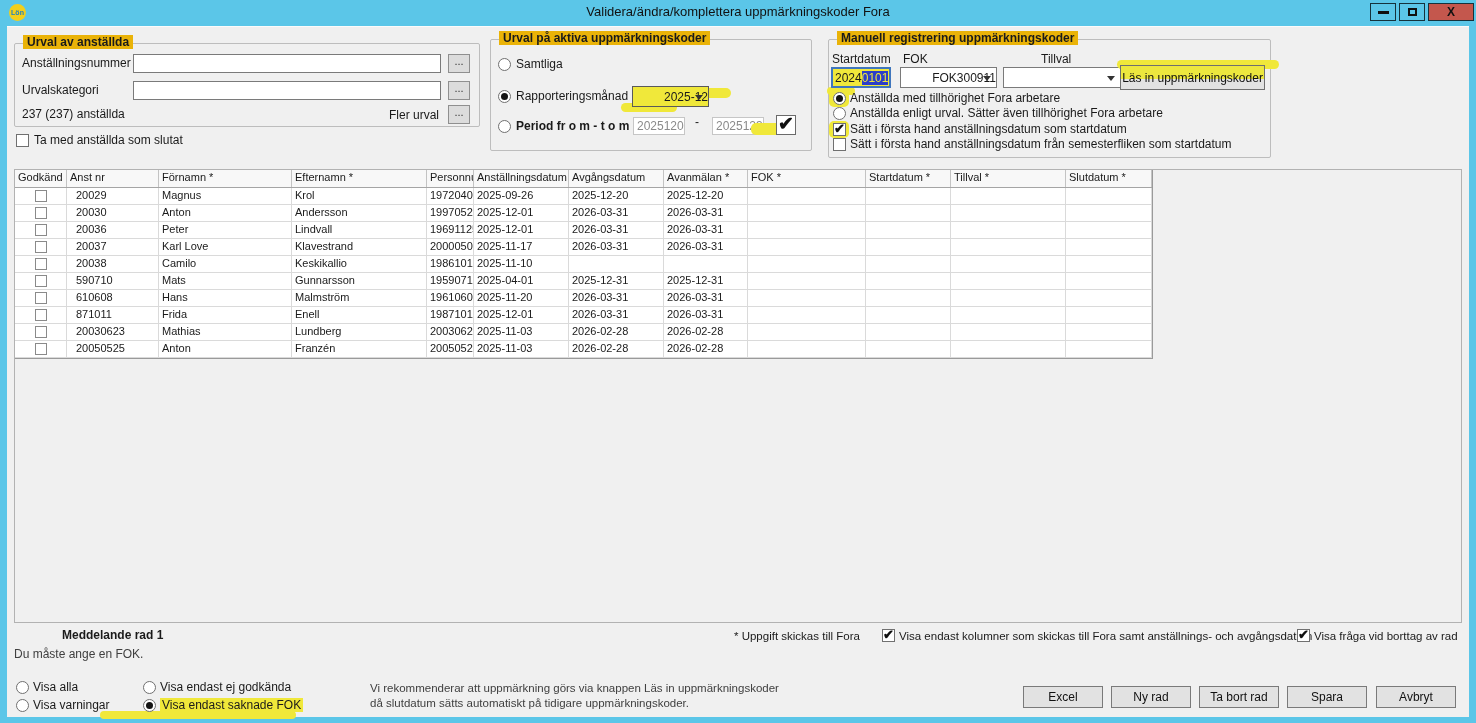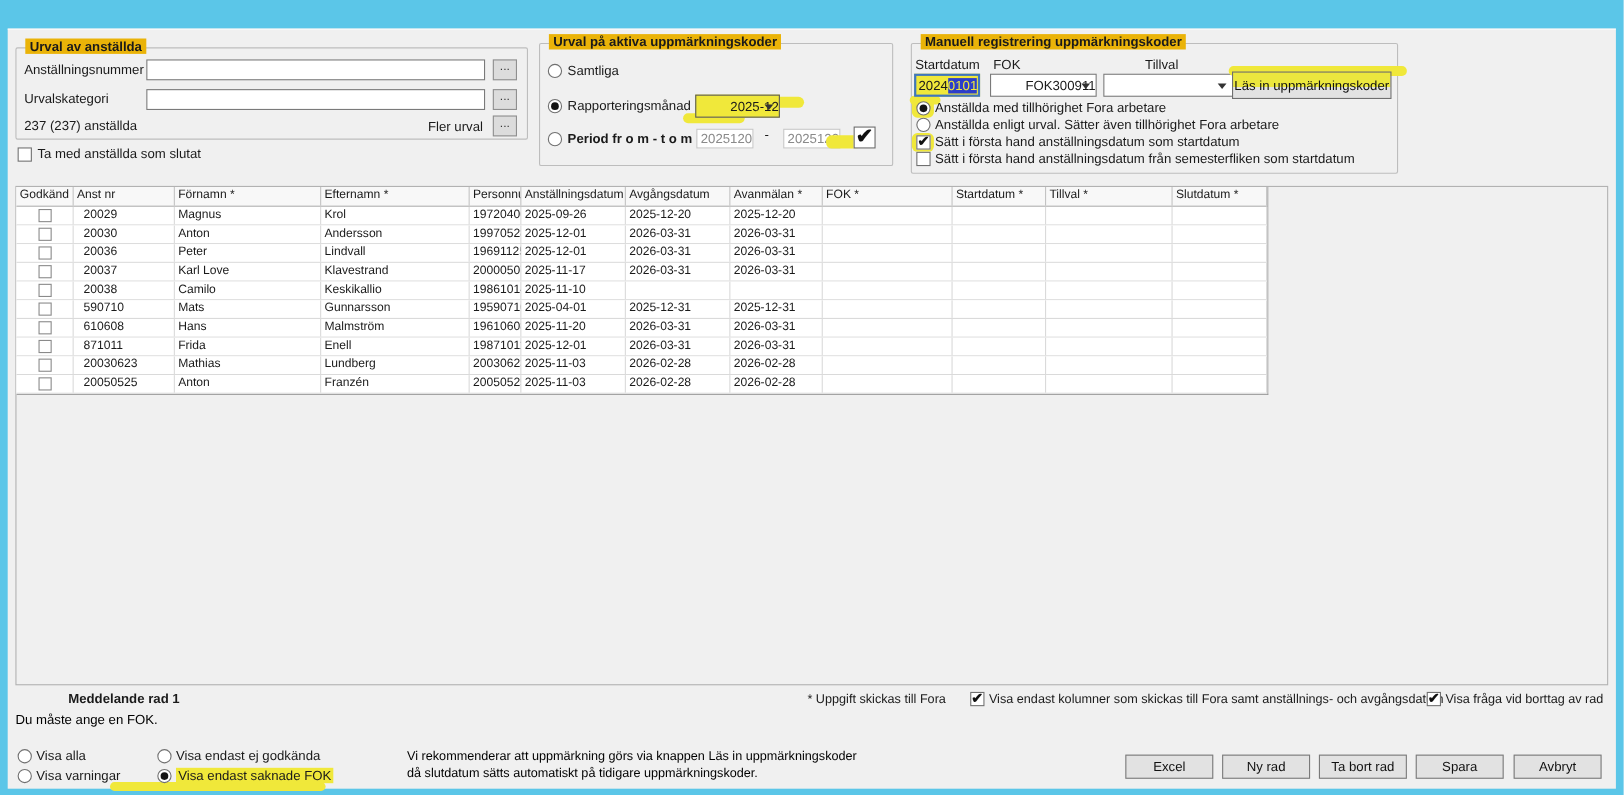--- a/index.html
+++ b/index.html
@@ -34,21 +34,21 @@
        justify-content:center;font-size:12px;color:#111;cursor:default;}
   .browse{position:absolute;background:#dcdcdc;border:1px solid #8f8f8f;box-sizing:border-box;text-align:center;
           font-size:11px;line-height:13px;color:#333;cursor:default;}
   .cb{position:absolute;width:13px;height:13px;background:#fff;border:1px solid #707070;box-sizing:border-box;}
   .cb.ck::after{content:"✔";position:absolute;top:-3px;left:0;font-size:13px;font-weight:bold;color:#101010;}
   .cb.big{width:20px;height:20px;border-color:#6a6a6a;}
   .cb.big::after{font-size:19px;top:-4px;left:1px;}
   .rb{position:absolute;width:13px;height:13px;border-radius:50%;background:#fff;border:1px solid #707070;box-sizing:border-box;}
   .rb.sel::after{content:"";position:absolute;left:2px;top:2px;right:2px;bottom:2px;border-radius:50%;background:#141414;}
   .hl{position:absolute;background:#f0e83a;border-radius:5px;}
-  .pink{color:#000000;}
+  .pink{color:#404040;}
   
   .tb.startd{background:#f0e83a;border:2px solid #3f76bd;padding:0 2px;font-size:12px;display:flex;align-items:center;}
   .selspan{background:#2c3ec9;color:#f0e83a;}
   
   .grid-wrap{position:absolute;left:7px;top:142px;width:1448px;height:454px;background:#f0f0f0;border:1px solid #b2b2b2;box-sizing:border-box;}
   .tbl{position:absolute;left:0;top:0;background:#fff;border-right:1px solid #9a9a9a;border-bottom:1px solid #9a9a9a;}
   .ghrow{display:flex;height:17px;background:#f8f8f8;border-bottom:1px solid #a5a5a5;}
   .gh{box-sizing:border-box;border-right:1px solid #c3c3c3;padding:1px 3px;font-size:11px;overflow:hidden;white-space:nowrap;cursor:default;}
   .gr{display:flex;height:16px;background:#fff;border-bottom:1px solid #dadada;}
   .gc{box-sizing:border-box;border-right:1px solid #dadada;padding:0 3px;font-size:11px;line-height:14px;overflow:hidden;white-space:nowrap;}
@@ -56,20 +56,35 @@
   .gc.chk{display:flex;align-items:center;justify-content:center;}
   .gc .cb{position:relative;width:12px;height:12px;border-color:#8a8a8a;}
   .bold{font-weight:bold;}
   .lasin{background:linear-gradient(180deg,#ece73e 0,#ece73e 13px,#e2e2e2 13px);border:1px solid #6f6f6f;}
 </style>
 </head>
 <body>
 
 <div id="window">
 
+  <div class="titlebar">
+    <div class="appicon">
+        <span>Lön</span>
+      </div>
+    <div class="apptitle">Validera/ändra/komplettera uppmärkningskoder Fora</div>
+    <div class="winbtn min">
+        <span class="min-glyph"></span>
+      </div>
+    <div class="winbtn max">
+        <span class="max-glyph"></span>
+      </div>
+    <div class="winbtn cls">
+        <span>X</span>
+      </div>
+  </div>
 
   <div class="content">
 
     <div class="grpbox" style="left:7px;top:16px;width:464px;height:82px;">
       <span class="grptitle">Urval av anställda</span>
     </div>
     <div class="lbl" style="left:15px;top:29px;">Anställningsnummer</div>
     <div class="tb" style="left:126px;top:27px;width:308px;height:19px;"></div>
     <div class="browse" style="left:441px;top:27px;width:22px;height:19px;">...</div>
     <div class="lbl" style="left:15px;top:56px;">Urvalskategori</div>

